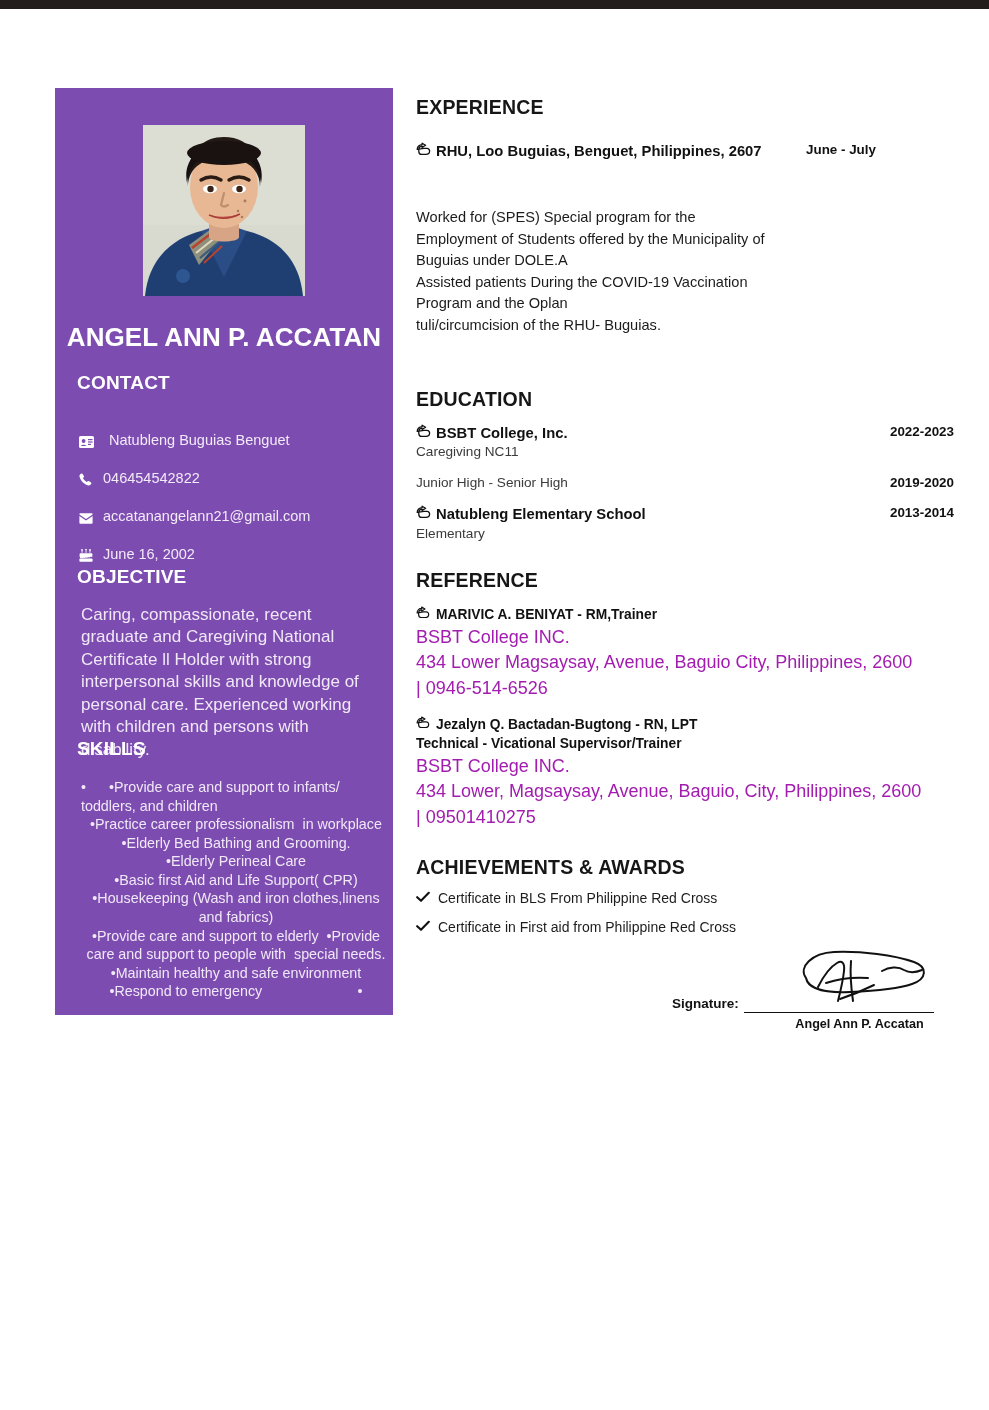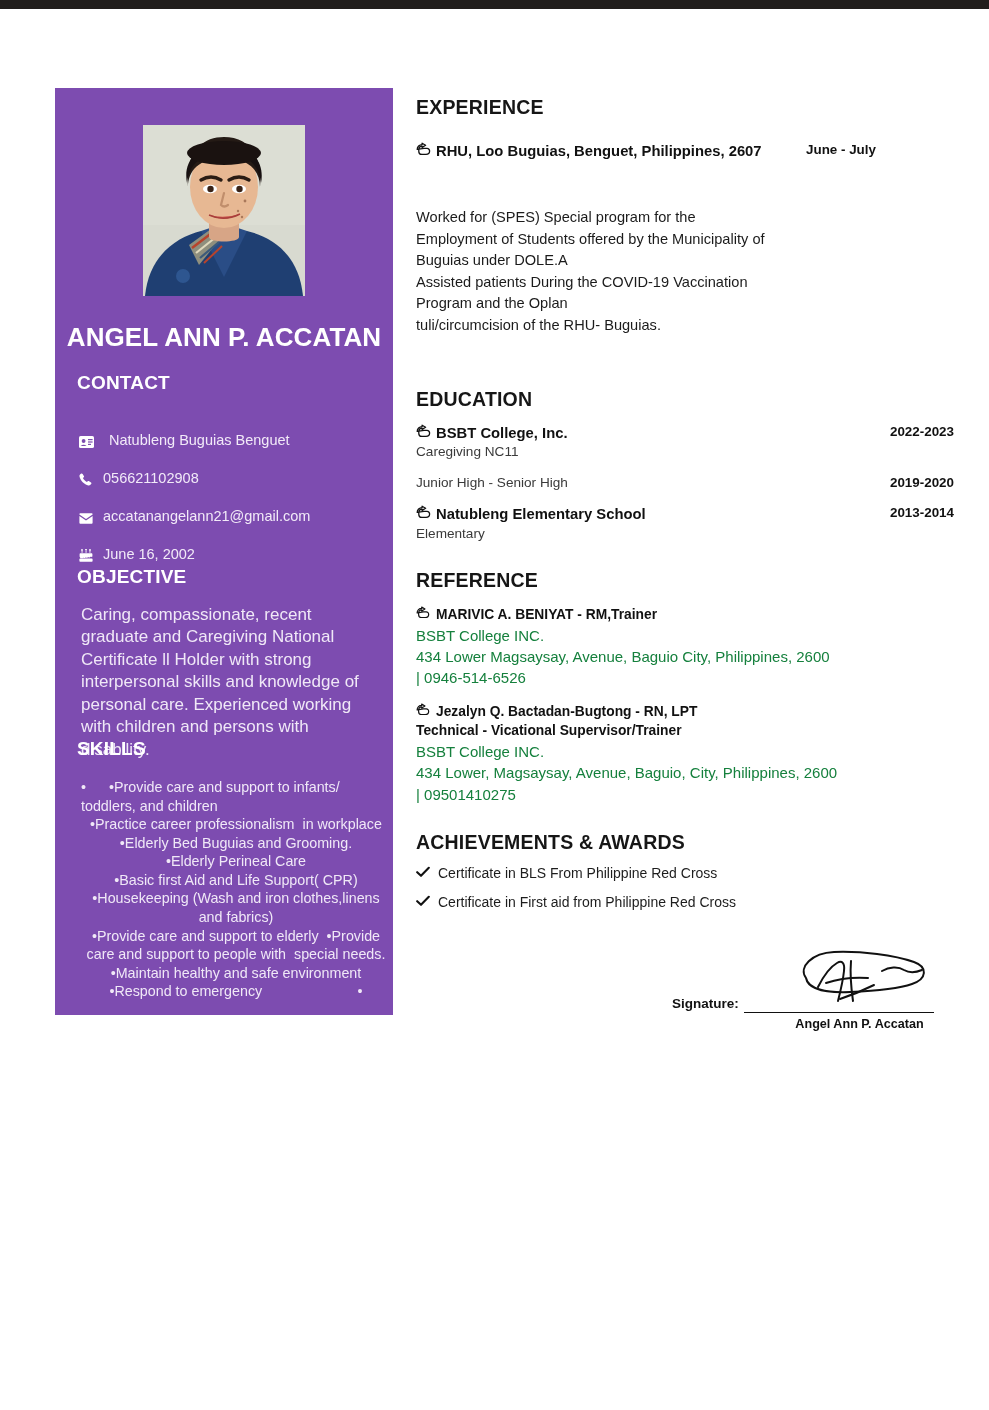--- a/index.html
+++ b/index.html
@@ -92,21 +92,21 @@
     margin-top:46px;
     font-size:14.6px; line-height:1.47; color:#1b1b1b;
     font-family:"Liberation Sans", sans-serif;
   }
 
   .edu-item { position:relative; margin-top:12px; }
   .edu-item .edu-date { position:absolute; right:-8px; top:1px; }
   .edu-item .edu-texts { padding-right:120px; }
 
   .ref-item { margin-top:13px; }
-  .ref-line { font-size:15px; color:#15803d; line-height:1.42; }
+  .ref-line { font-size:18px; color:#a21caf; line-height:1.42; }
   .ref-line.b { font-weight:bold; color:#111; font-size:13.8px; }
 
   .ach-item { display:flex; align-items:flex-start; margin-top:10px; }
   .ach-item .chk { flex:0 0 22px; color:#111; font-size:14px; line-height:1.3; }
   .ach-item .atext { font-size:14px; color:#1d1d1d; line-height:1.35; }
 
   
   .sig-block { position:absolute; left:672px; top:945px; width:270px; }
   .sig-scrawl { position:absolute; left:118px; top:0px; }
   .sig-row { position:absolute; left:0; top:51px; display:flex; align-items:flex-end; }
@@ -196,21 +196,21 @@
         </span>
         <span class="ctext">Natubleng Buguias Benguet</span>
       </div>
 
       <div class="contact-row">
         <span class="ci">
           <svg width="13" height="13" viewBox="0 0 13 13" fill="currentColor">
             <path d="M2.4 0.6 C1.2 1.1 0.2 2.3 0.5 3.6 C1.4 7.7 5.3 11.6 9.4 12.5 C10.7 12.8 11.9 11.8 12.4 10.6 C12.6 10.1 12.4 9.7 12 9.4 L9.8 8 C9.4 7.8 9 7.9 8.7 8.2 L7.9 9.1 C6.3 8.3 4.7 6.7 3.9 5.1 L4.8 4.3 C5.1 4 5.2 3.6 5 3.2 L3.6 1 C3.3 0.6 2.9 0.4 2.4 0.6 Z"></path>
           </svg>
         </span>
-        <span class="ctext">056621102908</span>
+        <span class="ctext">046454542822</span>
       </div>
 
       <div class="contact-row">
         <span class="ci">
           <svg width="14" height="11" viewBox="0 0 14 11" fill="currentColor">
             <path d="M0.4 1.6 L7 6 L13.6 1.6 L13.6 1 C13.6 0.5 13.2 0.2 12.8 0.2 L1.2 0.2 C0.8 0.2 0.4 0.5 0.4 1 Z"></path>
             <path d="M0.4 3 L0.4 9.8 C0.4 10.3 0.8 10.7 1.2 10.7 L12.8 10.7 C13.2 10.7 13.6 10.3 13.6 9.8 L13.6 3 L7 7.4 Z"></path>
           </svg>
         </span>
         <span class="ctext">accatanangelann21@gmail.com</span>
@@ -235,21 +235,21 @@
     </div>
 
     <div class="side-h objective">OBJECTIVE</div>
     <div class="objective-text">Caring, compassionate, recent graduate and Caregiving National Certificate ll Holder with strong interpersonal skills and  knowledge of personal care. Experienced  working with children and persons with disability.</div>
 
     <div class="side-h skills">SKILLS</div>
 
     <div class="skills-wrap">
       <div class="skills-first"><span class="dot">•</span><span>•Provide care and support to infants/ toddlers, and children</span></div>
       <div class="skill-line">•Practice career professionalism  in workplace</div>
-      <div class="skill-line">•Elderly Bed Buguias and Grooming.</div>
+      <div class="skill-line">•Elderly Bed Bathing and Grooming.</div>
       <div class="skill-line">•Elderly Perineal Care</div>
       <div class="skill-line">•Basic first Aid and Life Support( CPR)</div>
       <div class="skill-line">•Housekeeping (Wash and iron clothes,linens and fabrics)</div>
       <div class="skill-line">•Provide care and support to elderly  •Provide care and support to people with  special needs.</div>
       <div class="skill-line">•Maintain healthy and safe environment</div>
       <div class="skill-line">•Respond to emergency                        •</div>
     </div>
 
   </div>
 

